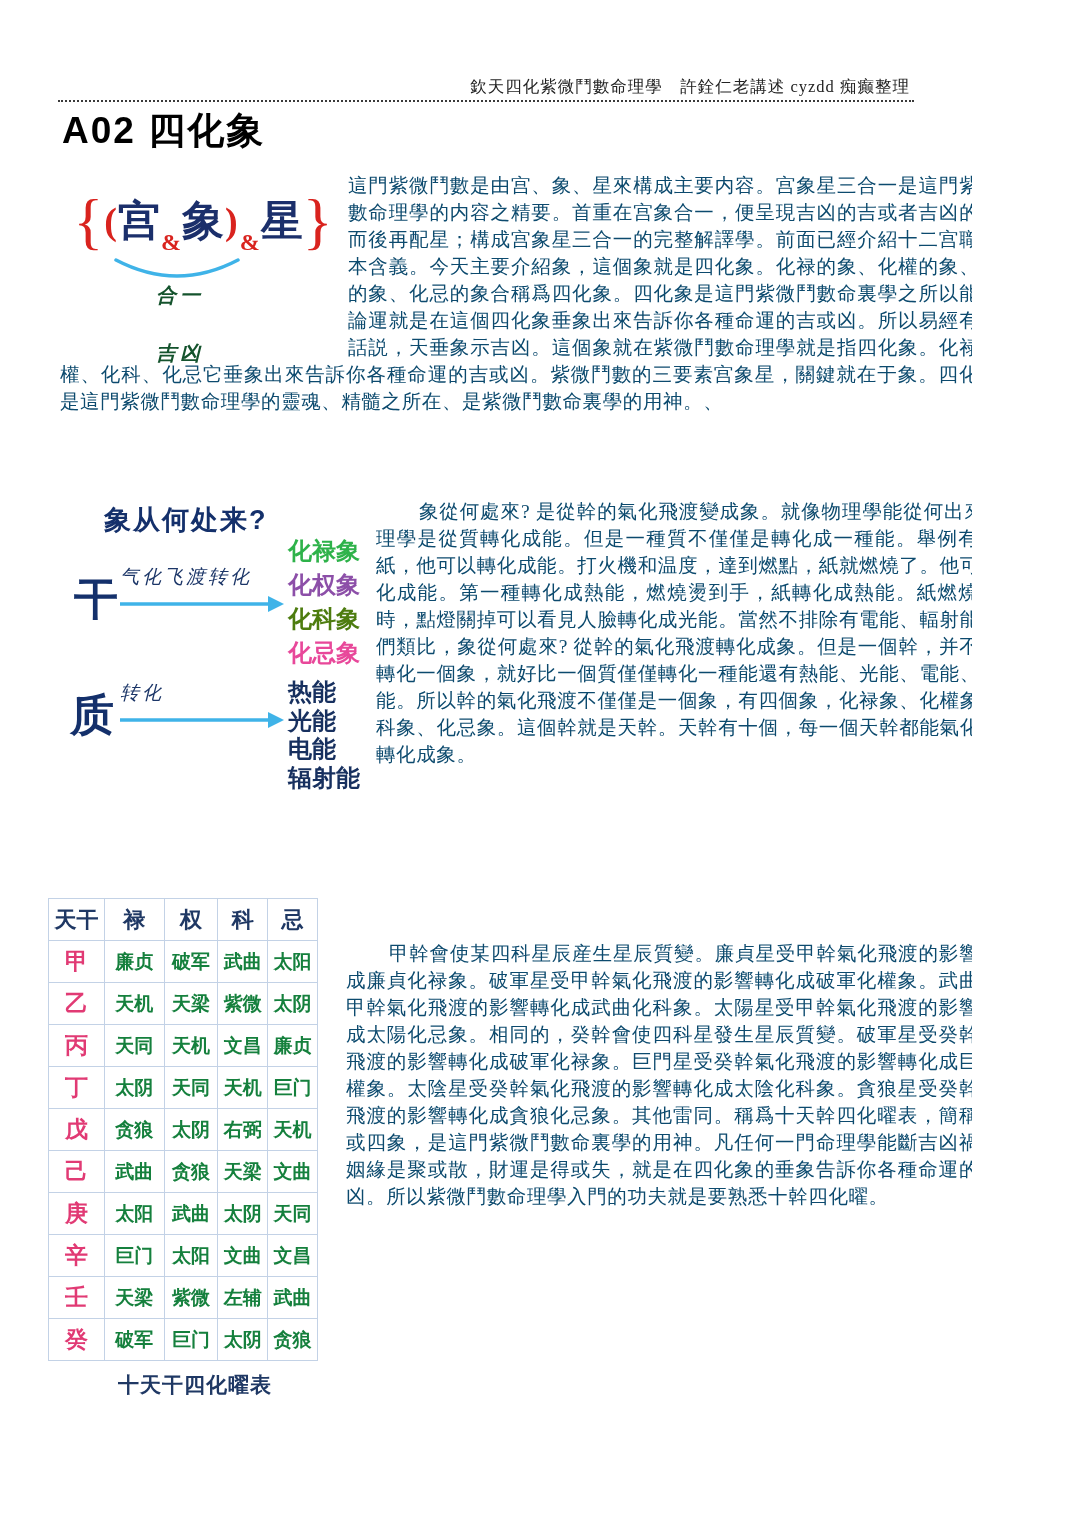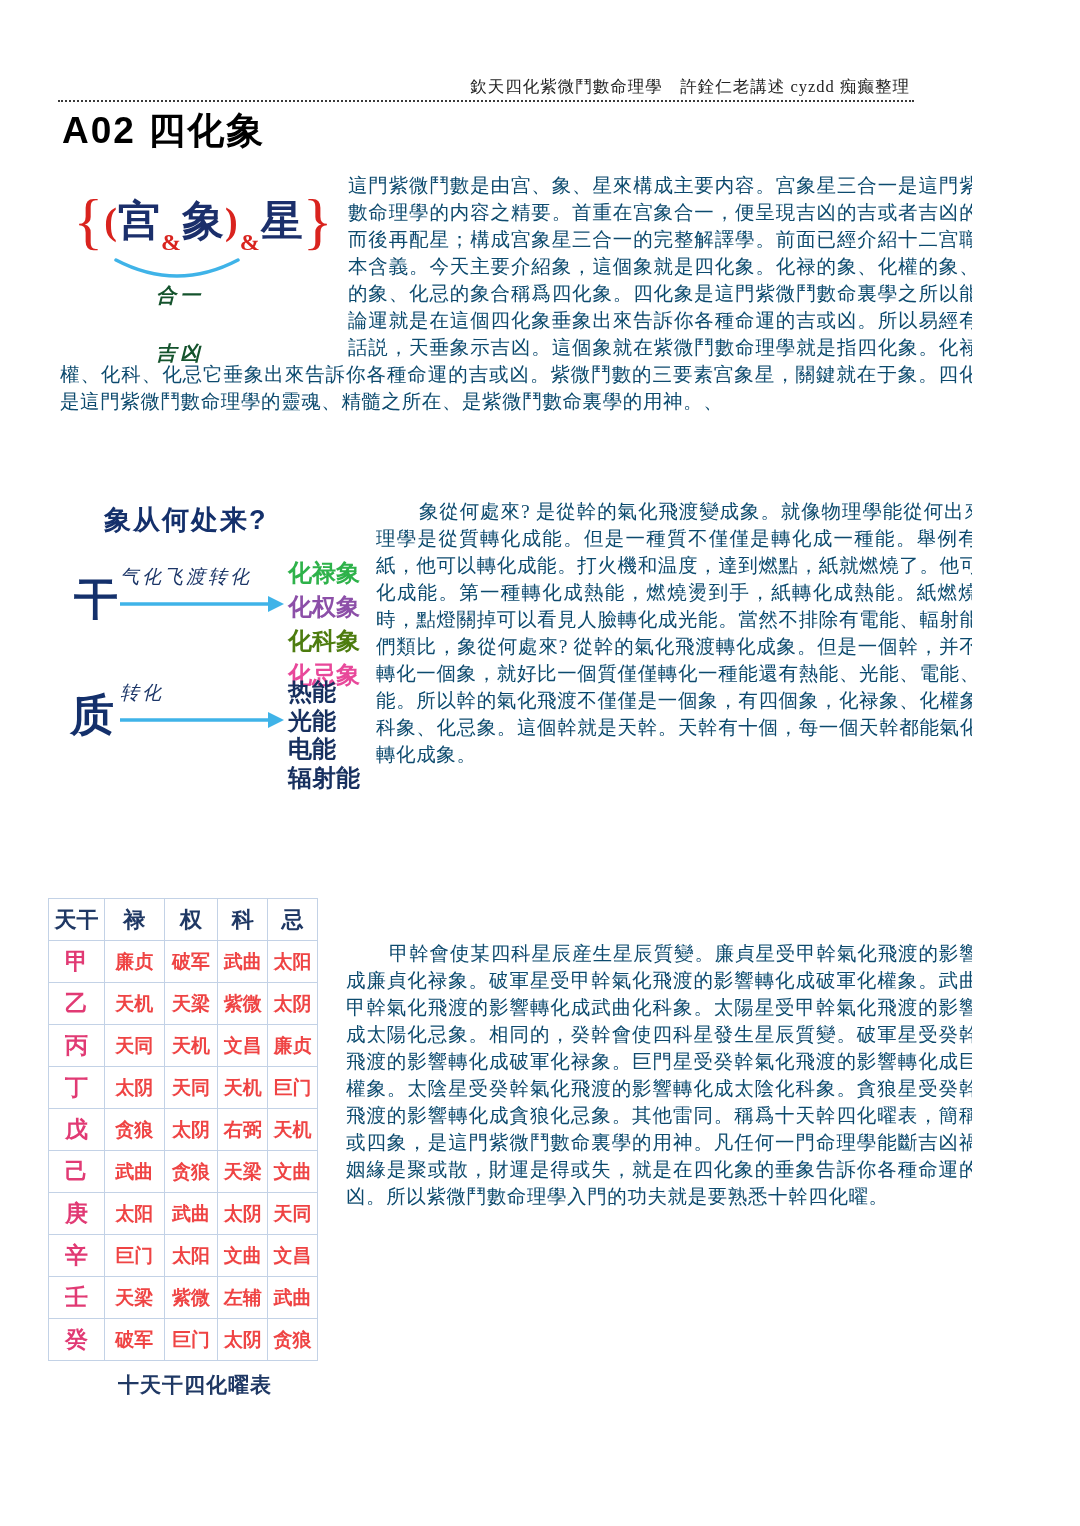--- a/index.html
+++ b/index.html
@@ -112,41 +112,41 @@
     text-align: left;
     color: #1c3668;
     font-size: 19px;
     font-weight: 400;
     font-style: italic;
     letter-spacing: 3px;
     white-space: nowrap;
   }
   .d2-al1 { top: 66px; left: 60px; }
   .d2-al2 { top: 182px; left: 60px; }
-  .d2-outputs1 { position: absolute; top: 36px; left: 228px; margin-top: 22px; }
+  .d2-outputs1 { position: absolute; top: 36px; left: 228px; }
   .d2-outputs1 .d2-out { font-size: 24px; font-weight: 800; line-height: 34px; white-space: nowrap; }
   .d2-outputs2 { position: absolute; top: 180px; left: 228px; }
   .d2-outputs2 .d2-out { font-size: 24px; font-weight: 700; line-height: 28.5px; color: #17305f; white-space: nowrap; }
   
   .tablewrap { float: left; width: 284px; margin-right: 14px; }
   table.sihua {
     border-collapse: collapse;
     width: 270px;
     font-family: "Liberation Sans", sans-serif;
     background: #fff;
   }
   table.sihua td, table.sihua th {
     border: 1.5px solid #c3d2e6;
     text-align: center;
     height: 42px;
     padding: 0;
   }
   table.sihua th { color: #1f3864; font-size: 22px; font-weight: 700; }
   table.sihua td.stem { color: #e13a74; font-size: 23px; font-weight: 700; }
-  table.sihua td.star { color: #ef4444; font-size: 19px; font-weight: 600; }
+  table.sihua td.star { color: #15803d; font-size: 19px; font-weight: 600; }
   col.c0 { width: 56px; } col.c1 { width: 60px; } col.c2 { width: 54px; }
   col.c3 { width: 50px; } col.c4 { width: 50px; }
   .table-caption {
     width: 270px;
     margin-top: 10px;
     text-align: left;
     padding-left: 70px;
     font-family: "Liberation Sans", sans-serif;
     font-size: 21px;
     font-weight: 800;

